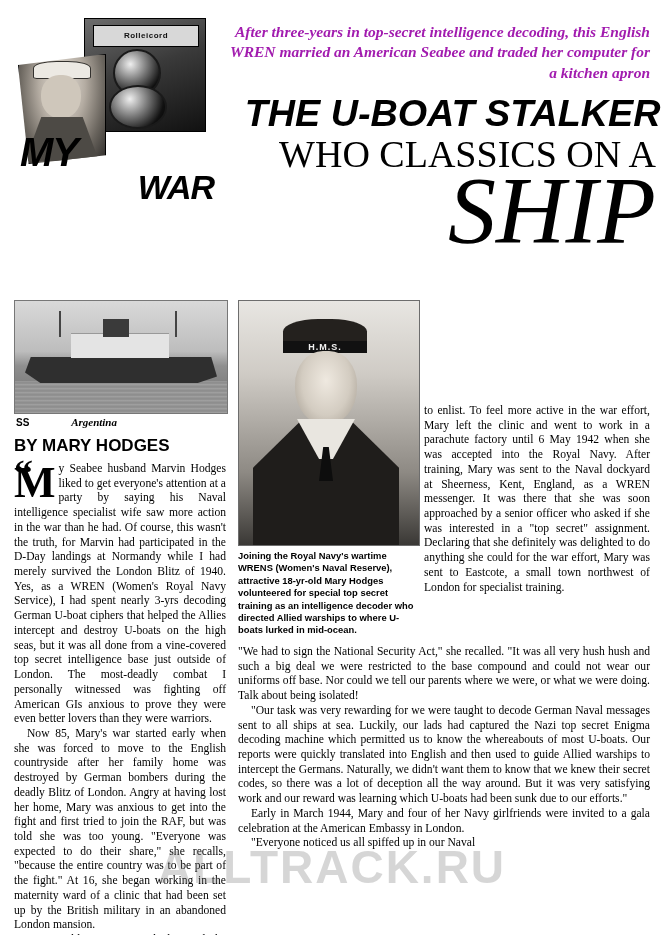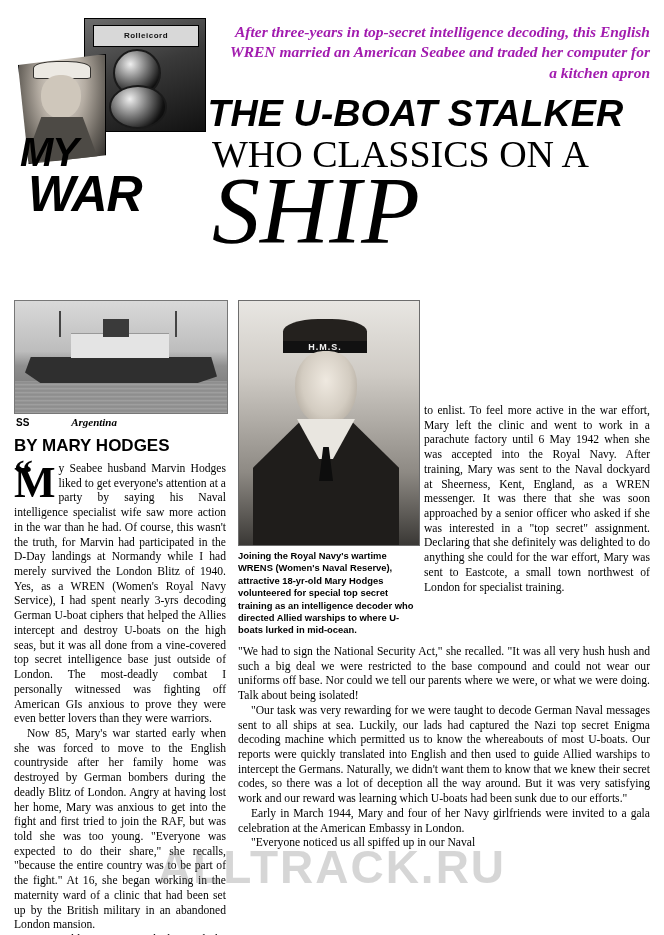--- a/index.html
+++ b/index.html
@@ -125,23 +125,24 @@
     font-style: italic;
     color: #000;
     letter-spacing: -1px;
     line-height: 0.9;
   }
   .my-word {
     font-size: 40px;
     margin-left: 6px;
   }
   .war-word {
-    font-size: 50px;
-    margin-left: 14px;
+    font-size: 34px;
+    margin-left: 34px;
     margin-top: 2px;
+    text-align: right;
   }
   .stamp-lines {
     margin-top: 4px;
     margin-left: 34px;
   }
   .stamp-line {
     font-family: "Liberation Sans", sans-serif;
     font-weight: bold;
     font-size: 13px;
     letter-spacing: 3px;
@@ -160,24 +161,24 @@
     font-family: "Liberation Serif", serif;
     font-style: italic;
     font-weight: bold;
     font-size: 15.5px;
     line-height: 1.32;
     text-align: right;
     color: #a21caf;
   }
   .headline {
     position: absolute;
-    left: 212px;
+    left: 204px;
     top: 96px;
     width: 452px;
-    text-align: left;
+    text-align: right;
   }
   .hl1 {
     font-family: "Liberation Sans", sans-serif;
     font-weight: bold;
     font-style: italic;
     font-size: 37px;
     letter-spacing: 0px;
     line-height: 0.95;
     color: #000;
     transform: scaleX(1.02);

